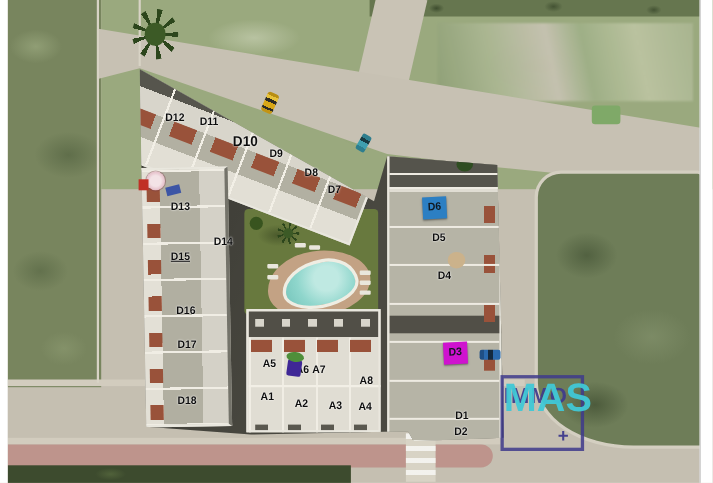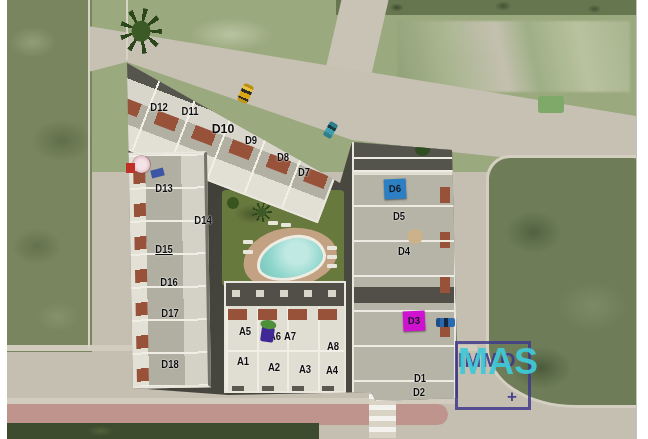--- a/index.html
+++ b/index.html
@@ -192,21 +192,21 @@
 
   <div class="labels">
       <div class="unit-label" style="left: 159px; top: 108px;">D12</div>
       <div class="unit-label" style="left: 190px; top: 112px;">D11</div>
       <div class="unit-label lg" style="left: 223px; top: 128px;">D10</div>
       <div class="unit-label" style="left: 251px; top: 141px;">D9</div>
       <div class="unit-label" style="left: 283px; top: 158px;">D8</div>
       <div class="unit-label" style="left: 304px; top: 173px;">D7</div>
       <div class="unit-label" style="left: 164px; top: 189px;">D13</div>
       <div class="unit-label" style="left: 167px; top: 221px; margin-left: 36px;">D14</div>
-      <div class="unit-label" style="left: 164px; top: 250px; text-decoration: underline;">D15</div>
+      <div class="unit-label" style="left: 164px; top: 234px; text-decoration: underline;">D15</div>
       <div class="unit-label" style="left: 169px; top: 283px;">D16</div>
       <div class="unit-label" style="left: 170px; top: 314px;">D17</div>
       <div class="unit-label" style="left: 170px; top: 365px;">D18</div>
       <div class="unit-label hl" style="left: 395px; top: 189px; background: rgb(44, 127, 195);">D6</div>
       <div class="unit-label" style="left: 399px; top: 217px;">D5</div>
       <div class="unit-label" style="left: 404px; top: 252px;">D4</div>
       <div class="unit-label hl" style="left: 414px; top: 321px; background: rgb(207, 18, 207);">D3</div>
       <div class="unit-label" style="left: 419px; top: 354px; margin-top: 39px;">D2</div>
       <div class="unit-label" style="left: 420px; top: 379px; text-align: center;">D1</div>
       <div class="unit-label" style="left: 245px; top: 332px;">A5</div>

